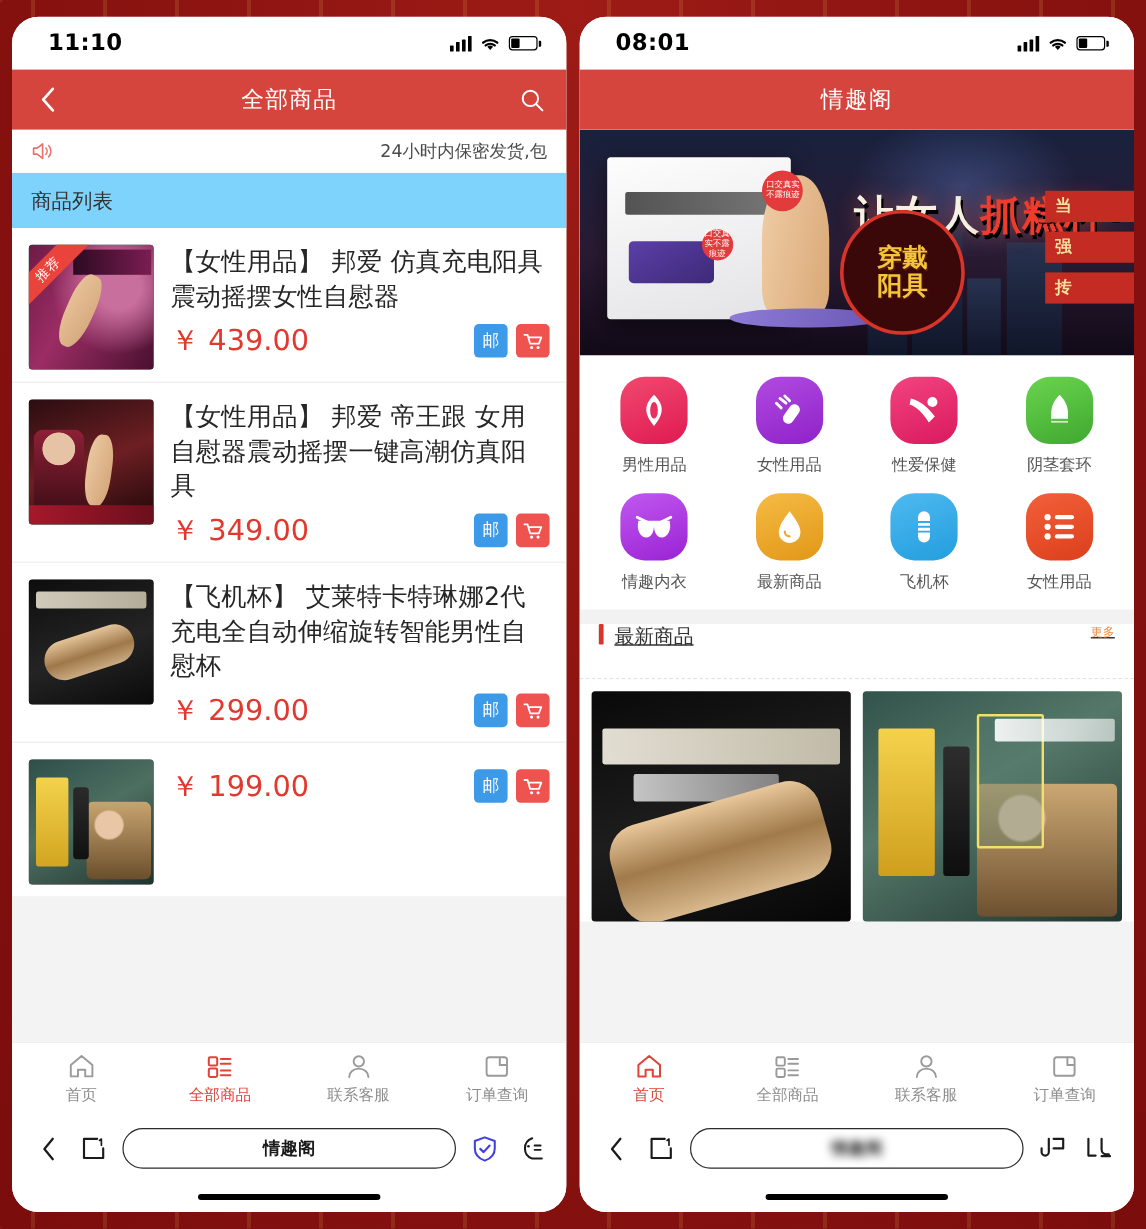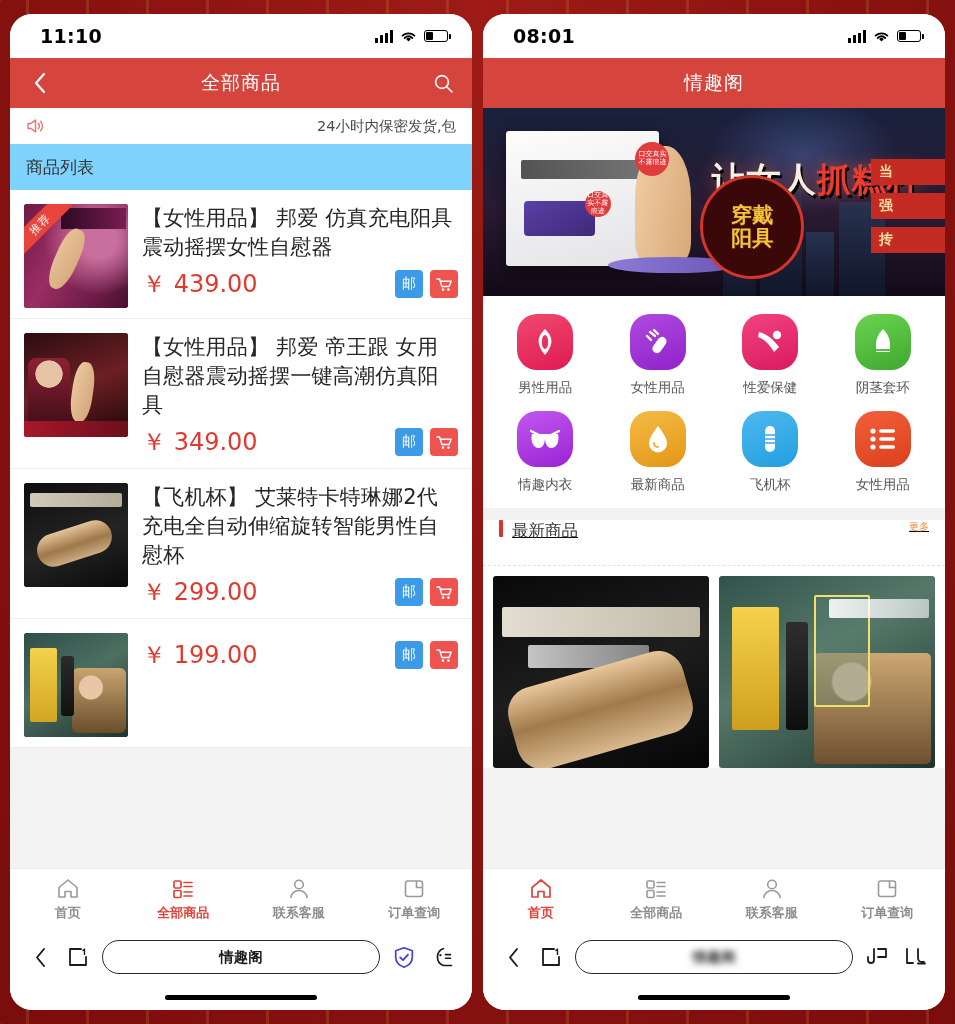--- a/index.html
+++ b/index.html
@@ -156,21 +156,21 @@
       background:linear-gradient(180deg,#2b2b2b,#111);border-radius:3px;}
   .art4 .couple{position:absolute;right:2%;bottom:4%;width:52%;height:62%;
       background:radial-gradient(circle at 35% 30%, #e9c6a6 0 20%, transparent 22%),
       linear-gradient(180deg,#c8a46f,#6a4e2c);border-radius:6px;}
 
   
   .tabbar{
     flex:0 0 62px; height:62px; background:#fff;
     display:flex; align-items:center; border-top:1px solid #ececec;
   }
-  .tab{ flex:1 1 0; display:flex;flex-direction:column;align-items:center;gap:4px;font-weight:bold;}
+  .tab{ flex:1 1 0; display:flex;flex-direction:column;align-items:center;gap:4px;}
   .tab .tlabel{ font-size:13px; color:#8d8d8d; }
   .tab.active .tlabel{ color:#e0433a; }
   .tab svg{ display:block; }
 
   
   .sysbar{
     flex:0 0 54px; height:54px; background:#fff;
     display:flex; align-items:center; padding:0 16px; gap:10px;
   }
   .sys-url{

